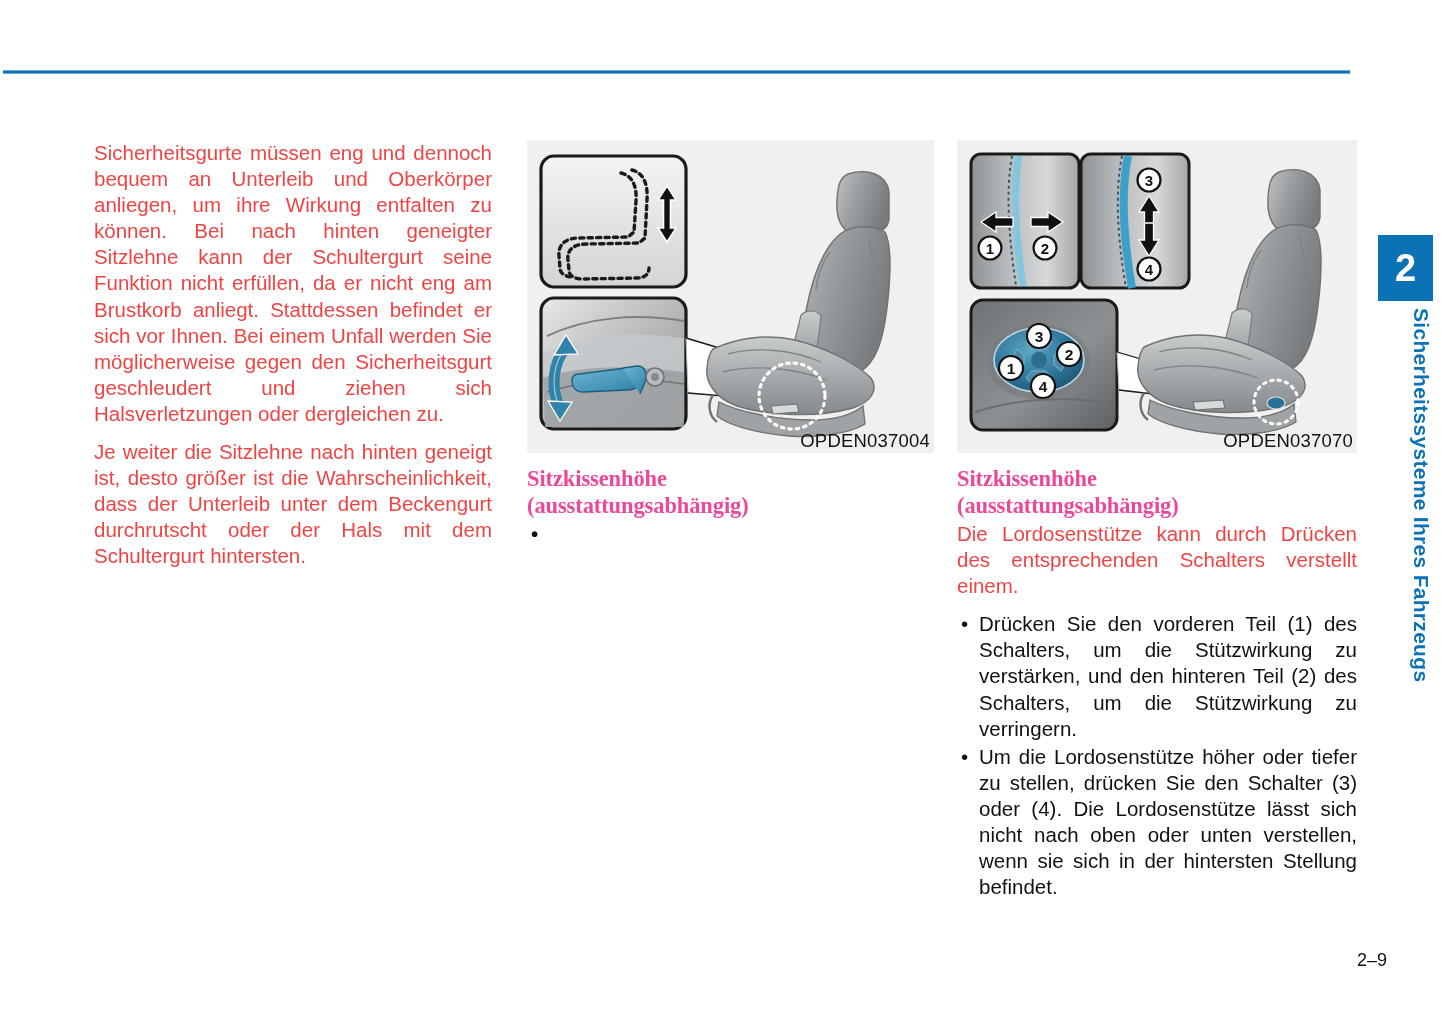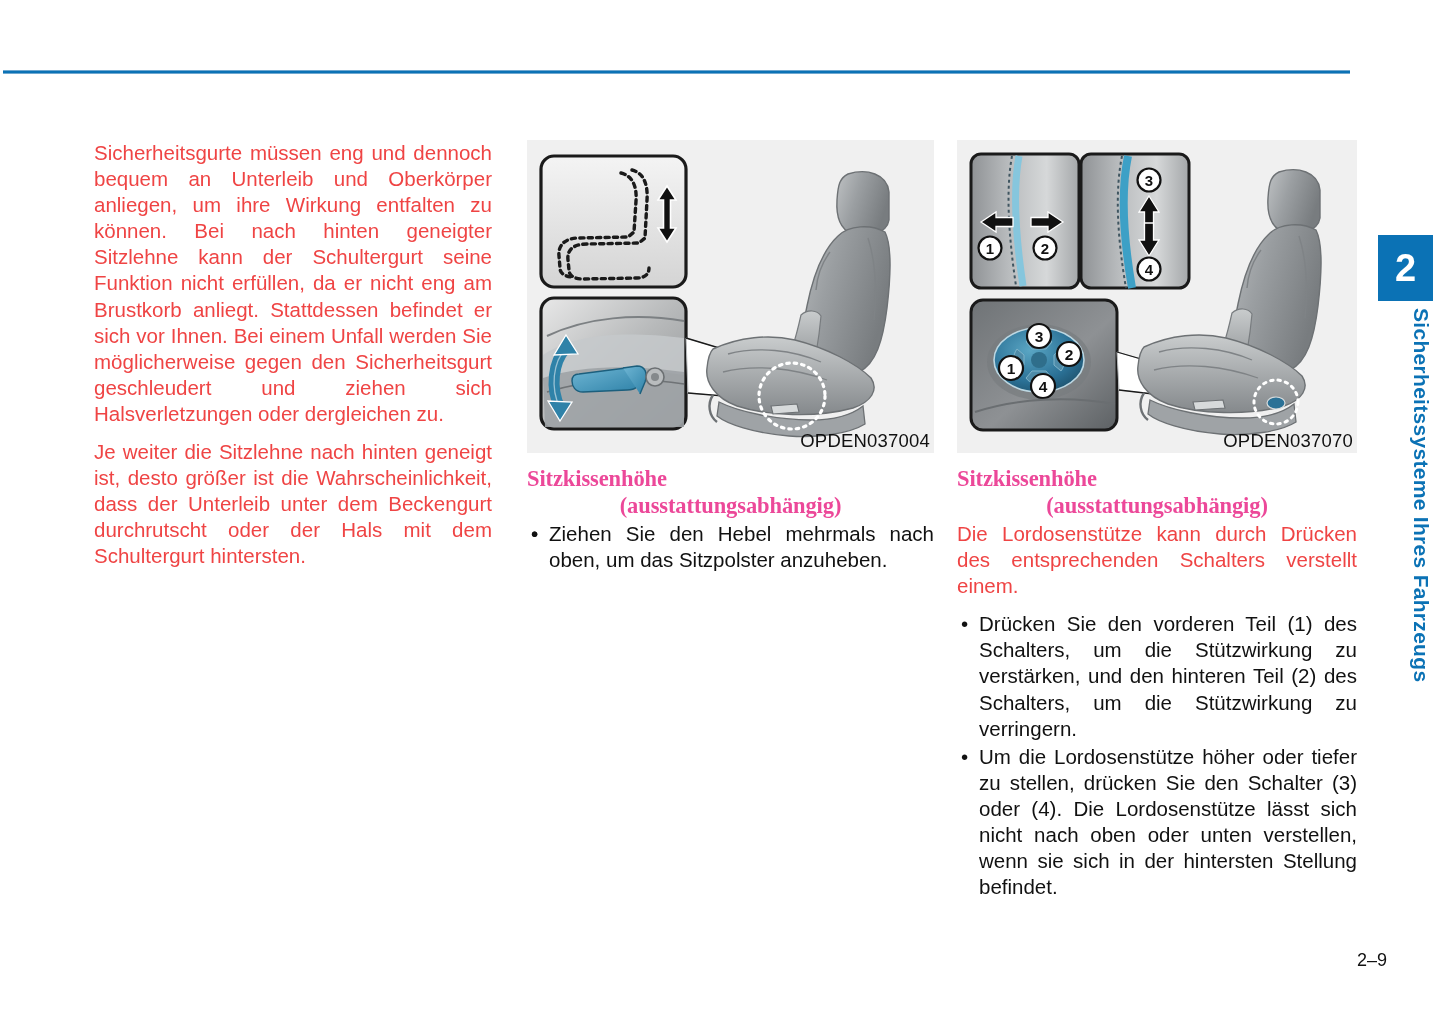--- a/index.html
+++ b/index.html
@@ -74,21 +74,21 @@
   
   h2.sec {
     margin: 12px 0 2px 0;
     font-family: "Liberation Serif", serif;
     font-weight: bold;
     font-size: 22.5px;
     line-height: 27px;
     color: #ec4899;
     letter-spacing: -0.1px;
   }
-  h2.sec .sub { display: block; text-align: center; }
+  h2.sec .sub { display: block; }
 
   
   ul.bullets {
     list-style: none;
     margin: 0;
     padding: 0;
   }
   ul.bullets li {
     position: relative;
     padding-left: 22px;
@@ -266,21 +266,20 @@
     <span class="sub">(ausstattungsabhängig)</span>
   </h2>
 
 
   <ul class="bullets">
     <li>
       <span class="dot">•</span>
     </li>
     <li>
       <span class="dot">•</span>
-      <span>Ziehen Sie den Hebel mehrmals nach oben, um das Sitzpolster anzuheben.</span>
     </li>
   </ul>
 </div>
 
 <div class="col" id="col-right">
 
   <div class="figure" id="fig-lumbar">
     <svg class="fig-svg" viewBox="0 0 400 313" preserveAspectRatio="xMidYMid meet">
       <defs>
         <linearGradient id="rgA" x1="0" y1="0" x2="1" y2="0">

